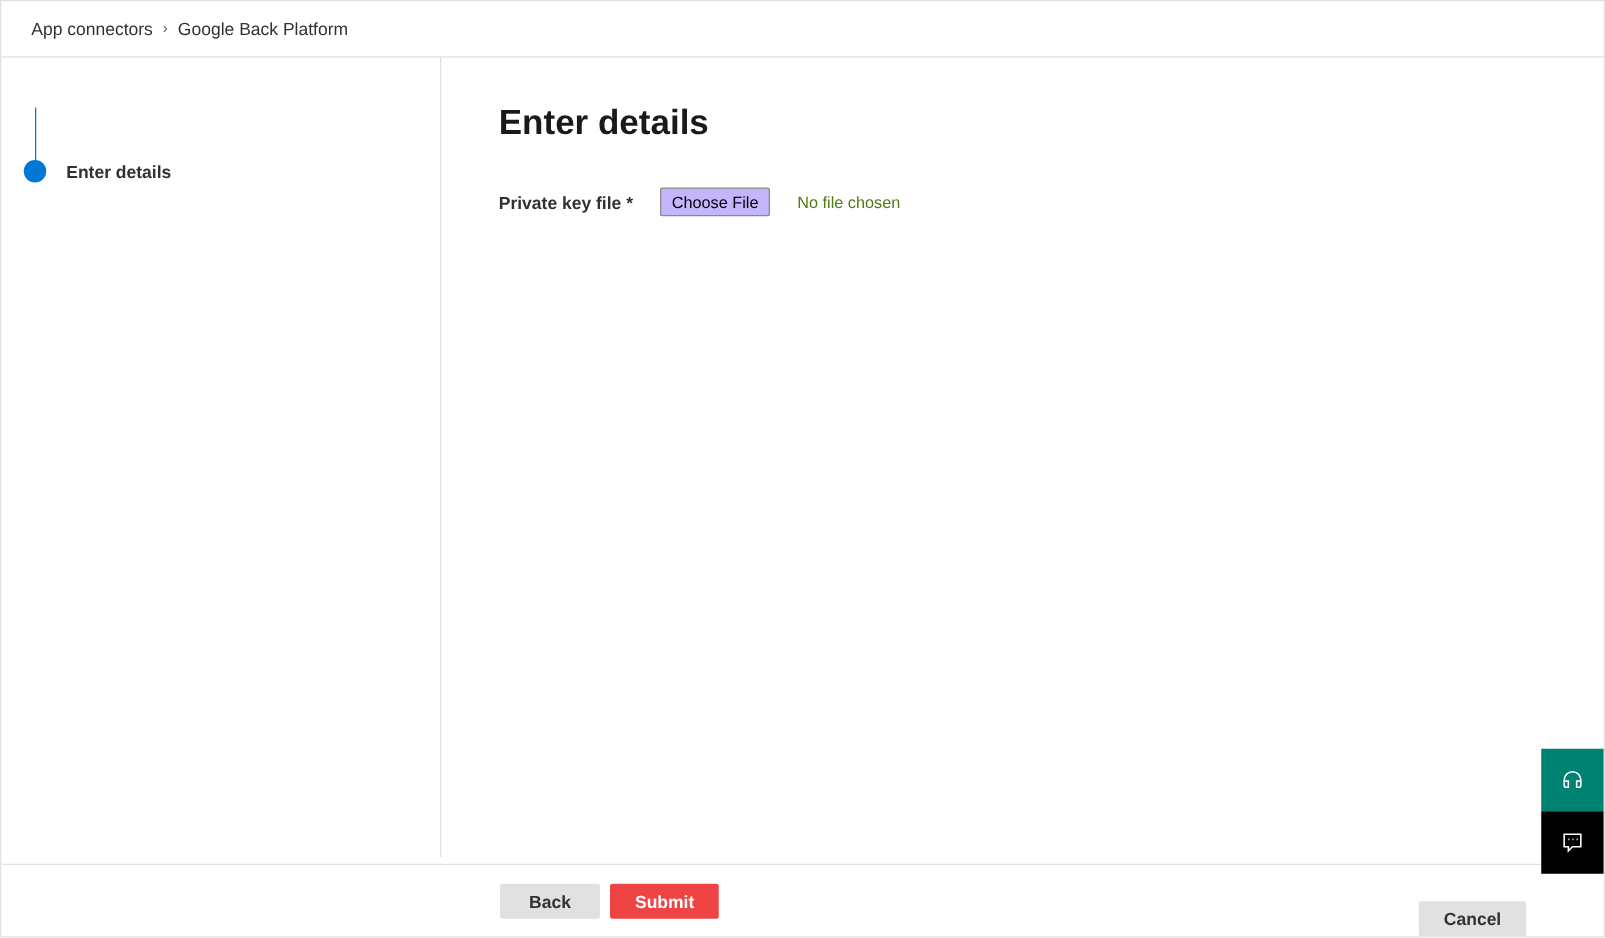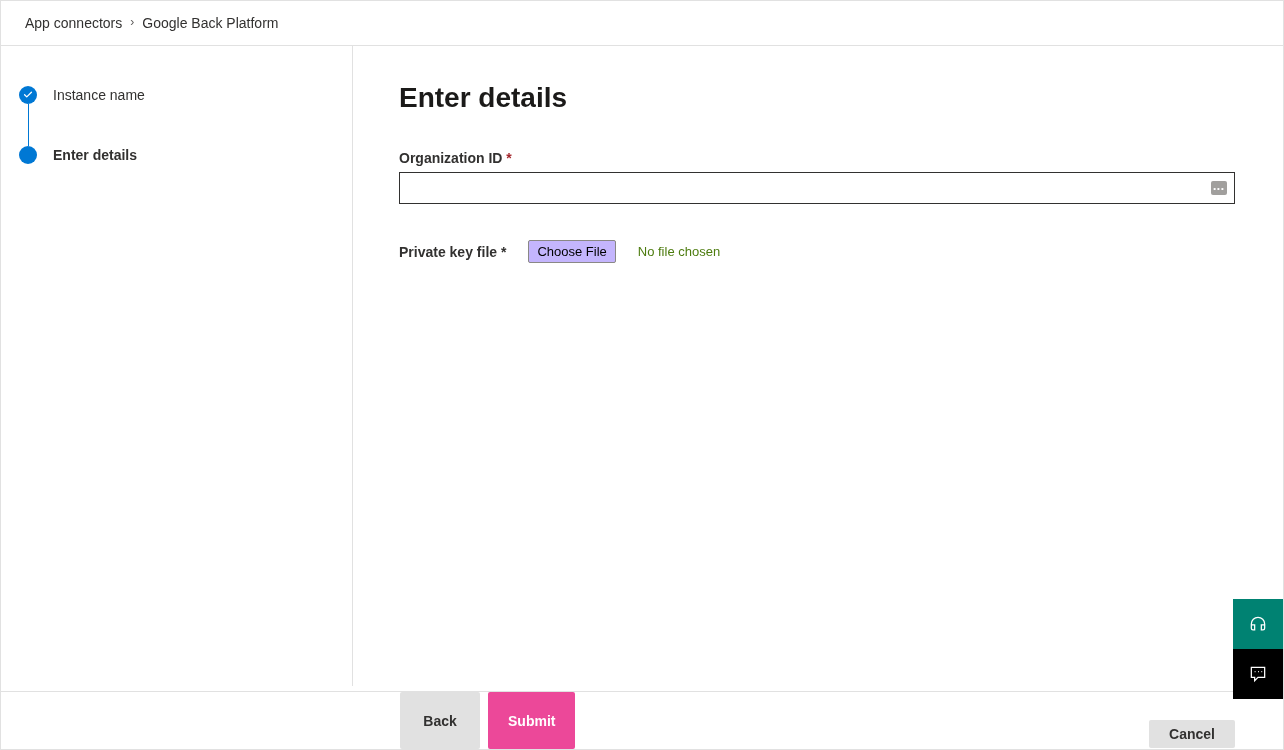--- a/index.html
+++ b/index.html
@@ -166,24 +166,25 @@
     .file-status {
       font-size: 13px;
       color: #4d7c0f;
     }
     
     
     .footer {
       position: absolute;
       bottom: 0;
       left: 0;
-      right: 2px;
+      right: 16px;
       height: 58px;
       border-top: 1px solid #e1e1e1;
       display: flex;
+      align-items: center;
       padding: 0 46px 0 399px;
     }
     .footer-left {
       display: flex;
       gap: 8px;
     }
     .footer-right {
       margin-left: auto;
       margin-top: 28px;
     }
@@ -195,21 +196,21 @@
       border: none;
       cursor: pointer;
       min-width: 80px;
       border-radius: 2px;
     }
     .btn-default {
       background: #e1e1e1;
       color: #323130;
     }
     .btn-primary {
-      background: #ec4899;
+      background: #ef4444;
       color: #ffffff;
     }
     
     
     .float-buttons {
       position: absolute;
       right: 0;
       bottom: 50px;
       display: flex;
       flex-direction: column;
@@ -241,47 +242,30 @@
 
 <div class="breadcrumb">
   <span class="breadcrumb-item">App connectors</span>
   <span class="breadcrumb-chevron">›</span>
   <span class="breadcrumb-item">Google Back Platform</span>
 </div>
 
 <div class="main-container">
 
   <aside class="sidebar">
-    <div class="step">
-      <div class="step-indicator completed">
-        <svg viewBox="0 0 16 16">
-            <path d="M13.5 3.5L6 11 2.5 7.5" stroke="white" stroke-width="2" fill="none" stroke-linecap="round" stroke-linejoin="round"></path>
-          </svg>
-      </div>
-      <span class="step-label">Instance name</span>
-    </div>
     <div class="step-connector"></div>
     <div class="step">
       <div class="step-indicator current"></div>
       <span class="step-label current">Enter details</span>
     </div>
   </aside>
 
   <main class="content">
     <h1 class="content-title">Enter details</h1>
 
-    <div class="form-group">
-      <label class="form-label">
-        <span>Organization ID</span> <span class="required-asterisk">*</span>
-      </label>
-      <div class="input-wrapper">
-        <input type="text" class="text-input" value="" style="">
-        <div class="input-icon">•••</div>
-      </div>
-    </div>
 
     <div class="file-row">
       <span class="file-label">
         <span>Private key file</span> *
       </span>
       <button class="file-button">Choose File</button>
       <span class="file-status">No file chosen</span>
     </div>
   </main>
 </div>

